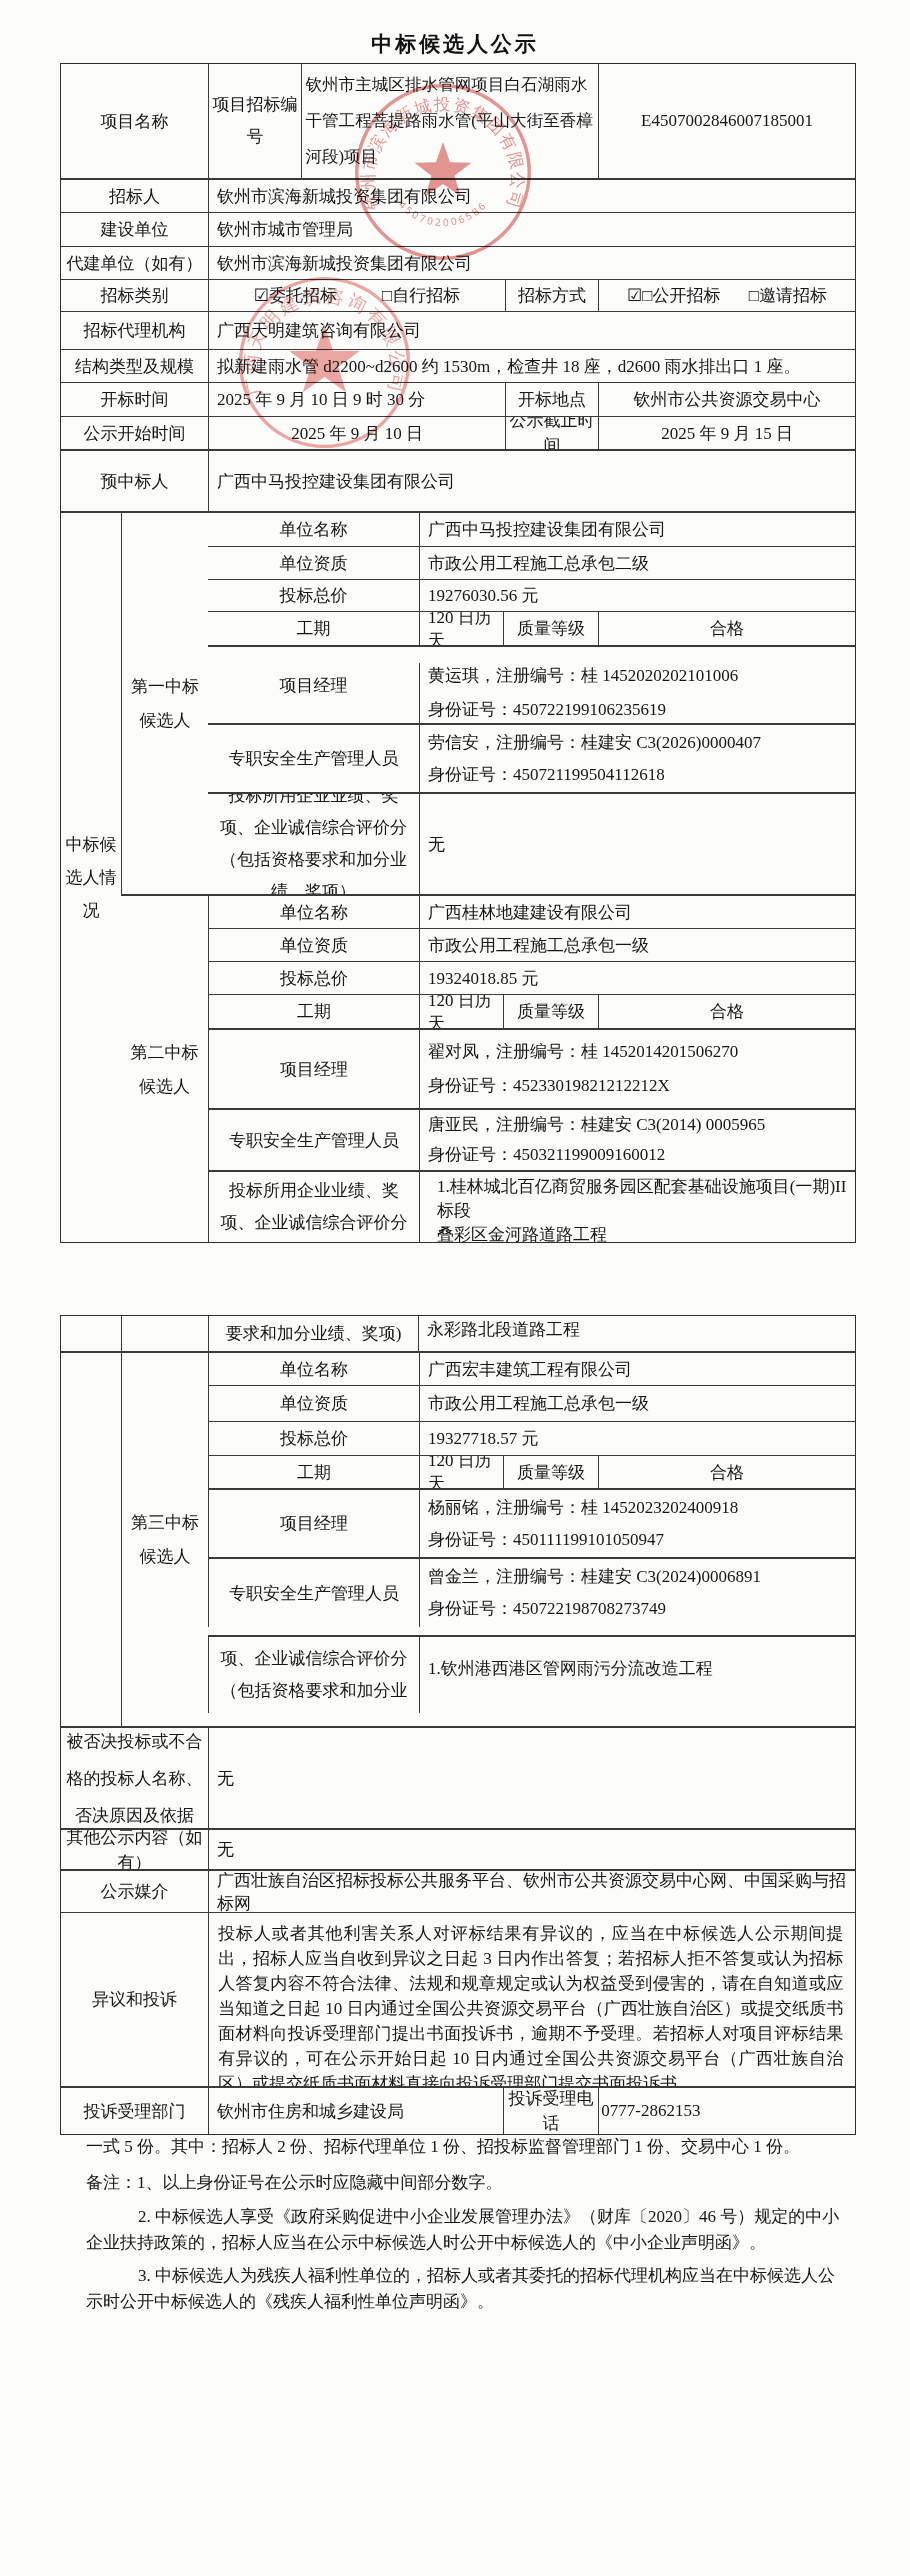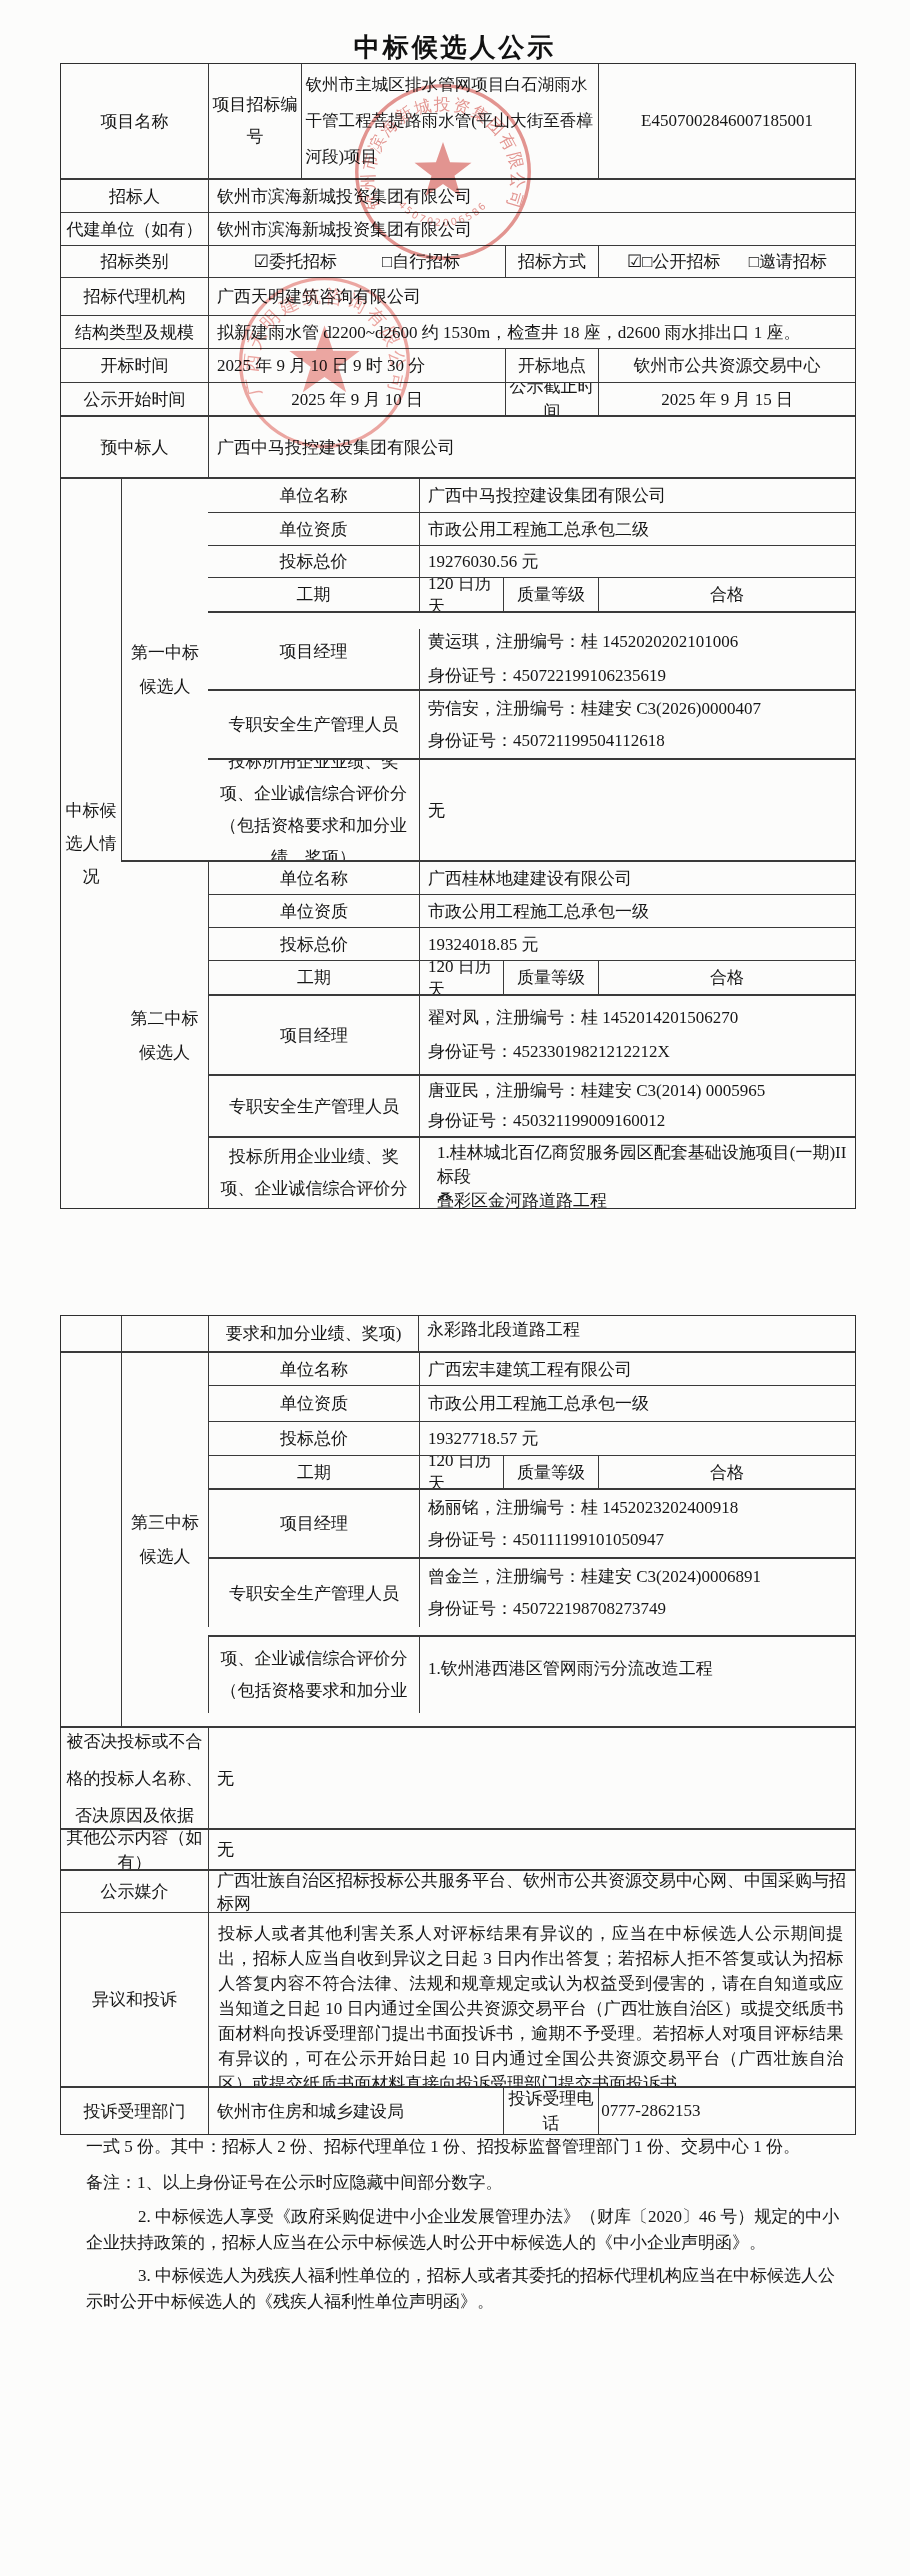--- a/index.html
+++ b/index.html
@@ -4,21 +4,21 @@
 <style>
   html,body{margin:0;padding:0;background:#ffffff;}
   .page{
     position:relative; width:910px; height:2576px; margin:0 auto;
     background:#fcfcfb; overflow:hidden;
     font-family:"Liberation Serif","DejaVu Serif",serif;
     color:#161616; font-size:17px;
   }
   .title{
     position:absolute; left:0; top:30px; width:100%; text-align:center;
-    font-size:26px; font-weight:bold; letter-spacing:2.9px; color:#111;
+    font-size:21px; font-weight:bold; letter-spacing:2.9px; color:#111;
   }
   .tbl{
     position:absolute; left:60px; width:796px;
     border:1.7px solid #2f2f2f; box-sizing:border-box; background:transparent;
   }
   .r{display:flex; border-top:1.1px solid #3a3a3a; box-sizing:border-box;}
   .r.first{border-top:none;}
   .r.dbl{border-top:2.3px double #3a3a3a;}
   .c{
     border-left:1.1px solid #3a3a3a; box-sizing:border-box;
@@ -56,20 +56,24 @@
       <div class="c lab wrapline" style="width:93px;">项目招标编号</div>
       <div class="c val proj" style="width:297px;">钦州市主城区排水管网项目白石湖雨水干管工程菩提路雨水管(平山大街至香樟河段)项目</div>
       <div class="c" style="flex:1;">E4507002846007185001</div>
     </div>
 
     <div class="r dbl" style="height:34px;">
       <div class="c first lab" style="width:147px;">招标人</div>
       <div class="c val" style="flex:1;">钦州市滨海新城投资集团有限公司</div>
     </div>
 
+    <div class="r" style="height:34px;">
+      <div class="c first lab" style="width:147px;">建设单位</div>
+      <div class="c val" style="flex:1;">钦州市城市管理局</div>
+    </div>
 
     <div class="r" style="height:33px;">
       <div class="c first lab" style="width:147px;">代建单位（如有）</div>
       <div class="c val" style="flex:1;">钦州市滨海新城投资集团有限公司</div>
     </div>
 
     <div class="r" style="height:32px;">
       <div class="c first lab" style="width:147px;">招标类别</div>
       <div class="c opts" style="width:297px;">
         <span>☑委托招标</span>

